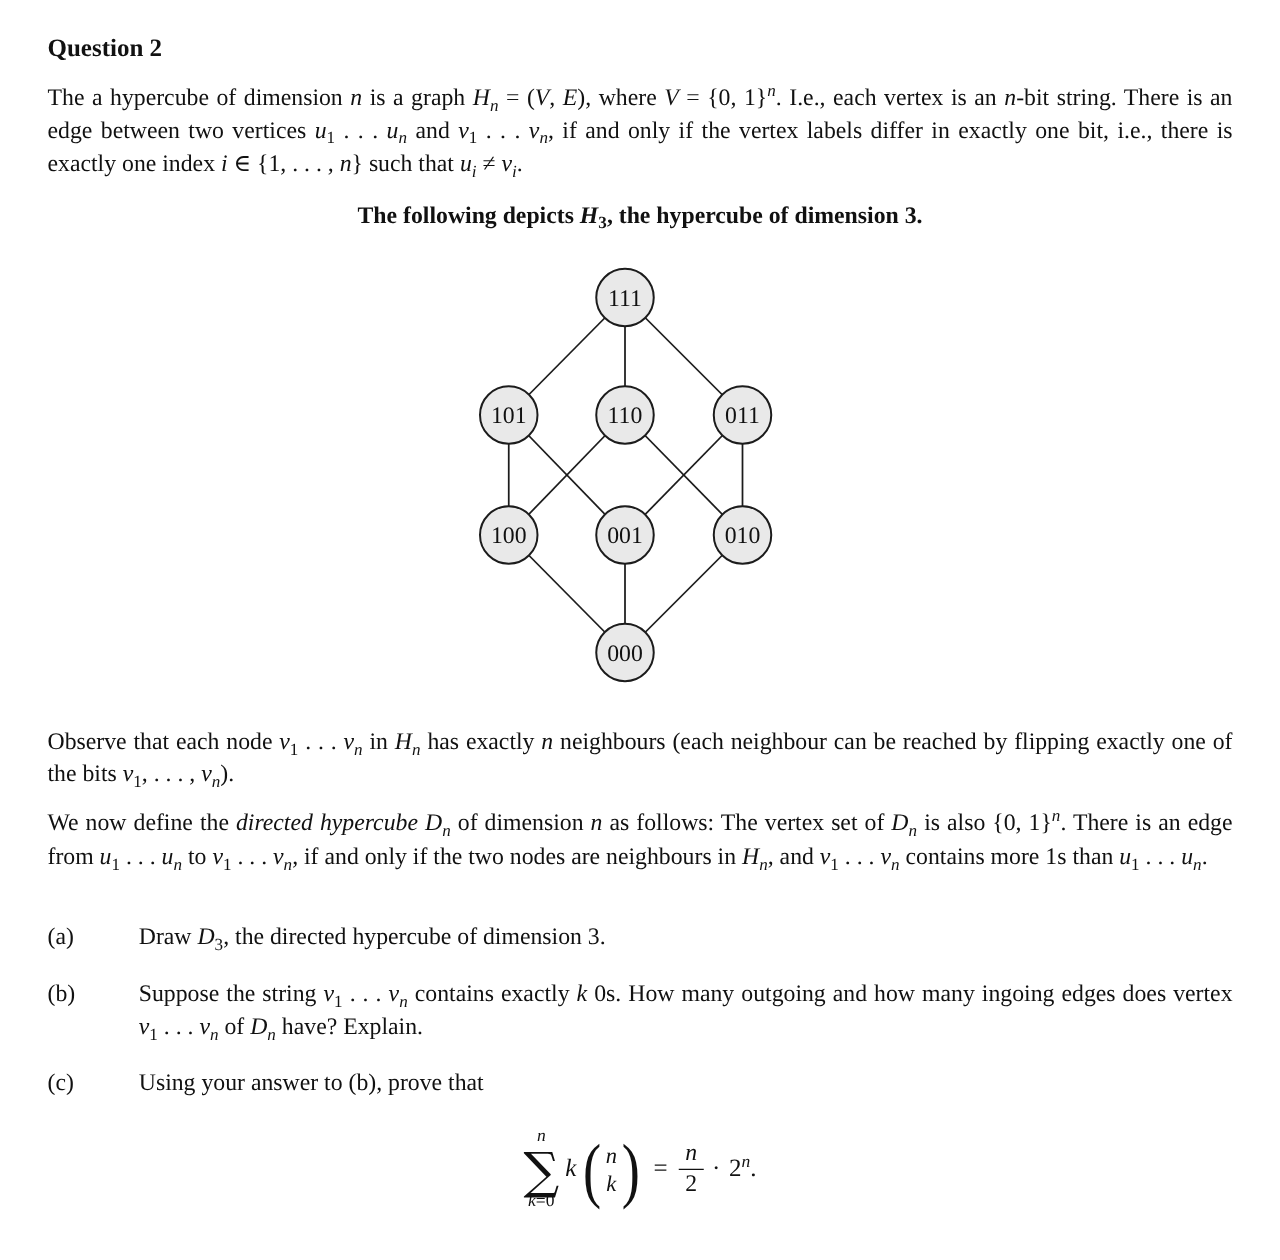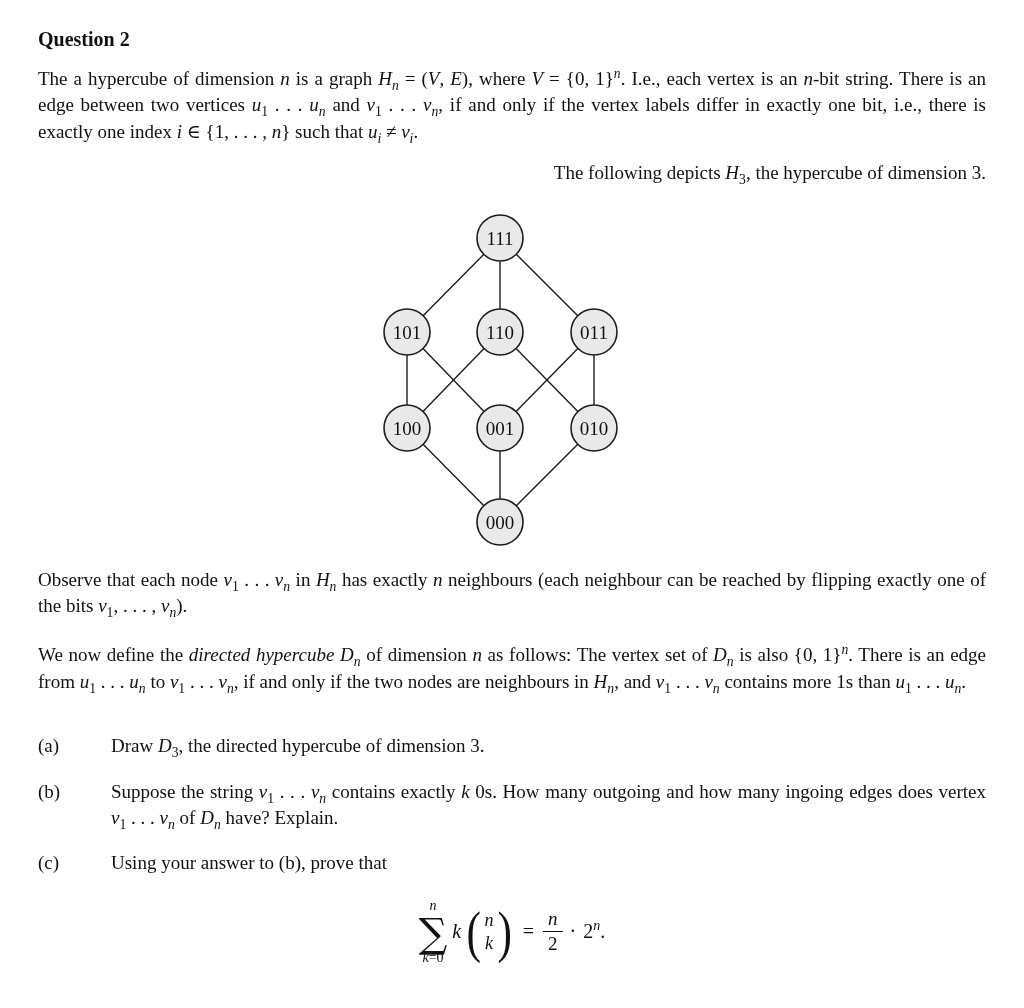--- a/index.html
+++ b/index.html
@@ -25,23 +25,23 @@
     line-height: 24px;
     margin: 0;
   }
   .para {
     font-size: 19px;
     line-height: 26.4px;
     margin: 0;
     text-align: justify;
   }
   .para.intro   { margin-top: 15px; }
-  .para.depicts { margin-top: 15px; text-align: right; }
-  .para.observe { margin-top: 12px; }
-  .para.define  { margin-top: 23px; }
+  .para.depicts { margin-top: 15px; text-align: center; font-weight: bold; }
+  .para.observe { margin-top: 26px; }
+  .para.define  { margin-top: 13px; }
   sub, sup { line-height: 0; font-size: 0.72em; }
   .figure {
     margin: 18px 0 0 0;
     height: 350px;
   }
   .figure svg {
     display: block;
     margin-left: 312px;
   }
   .qlist { margin-top: 38px; }

